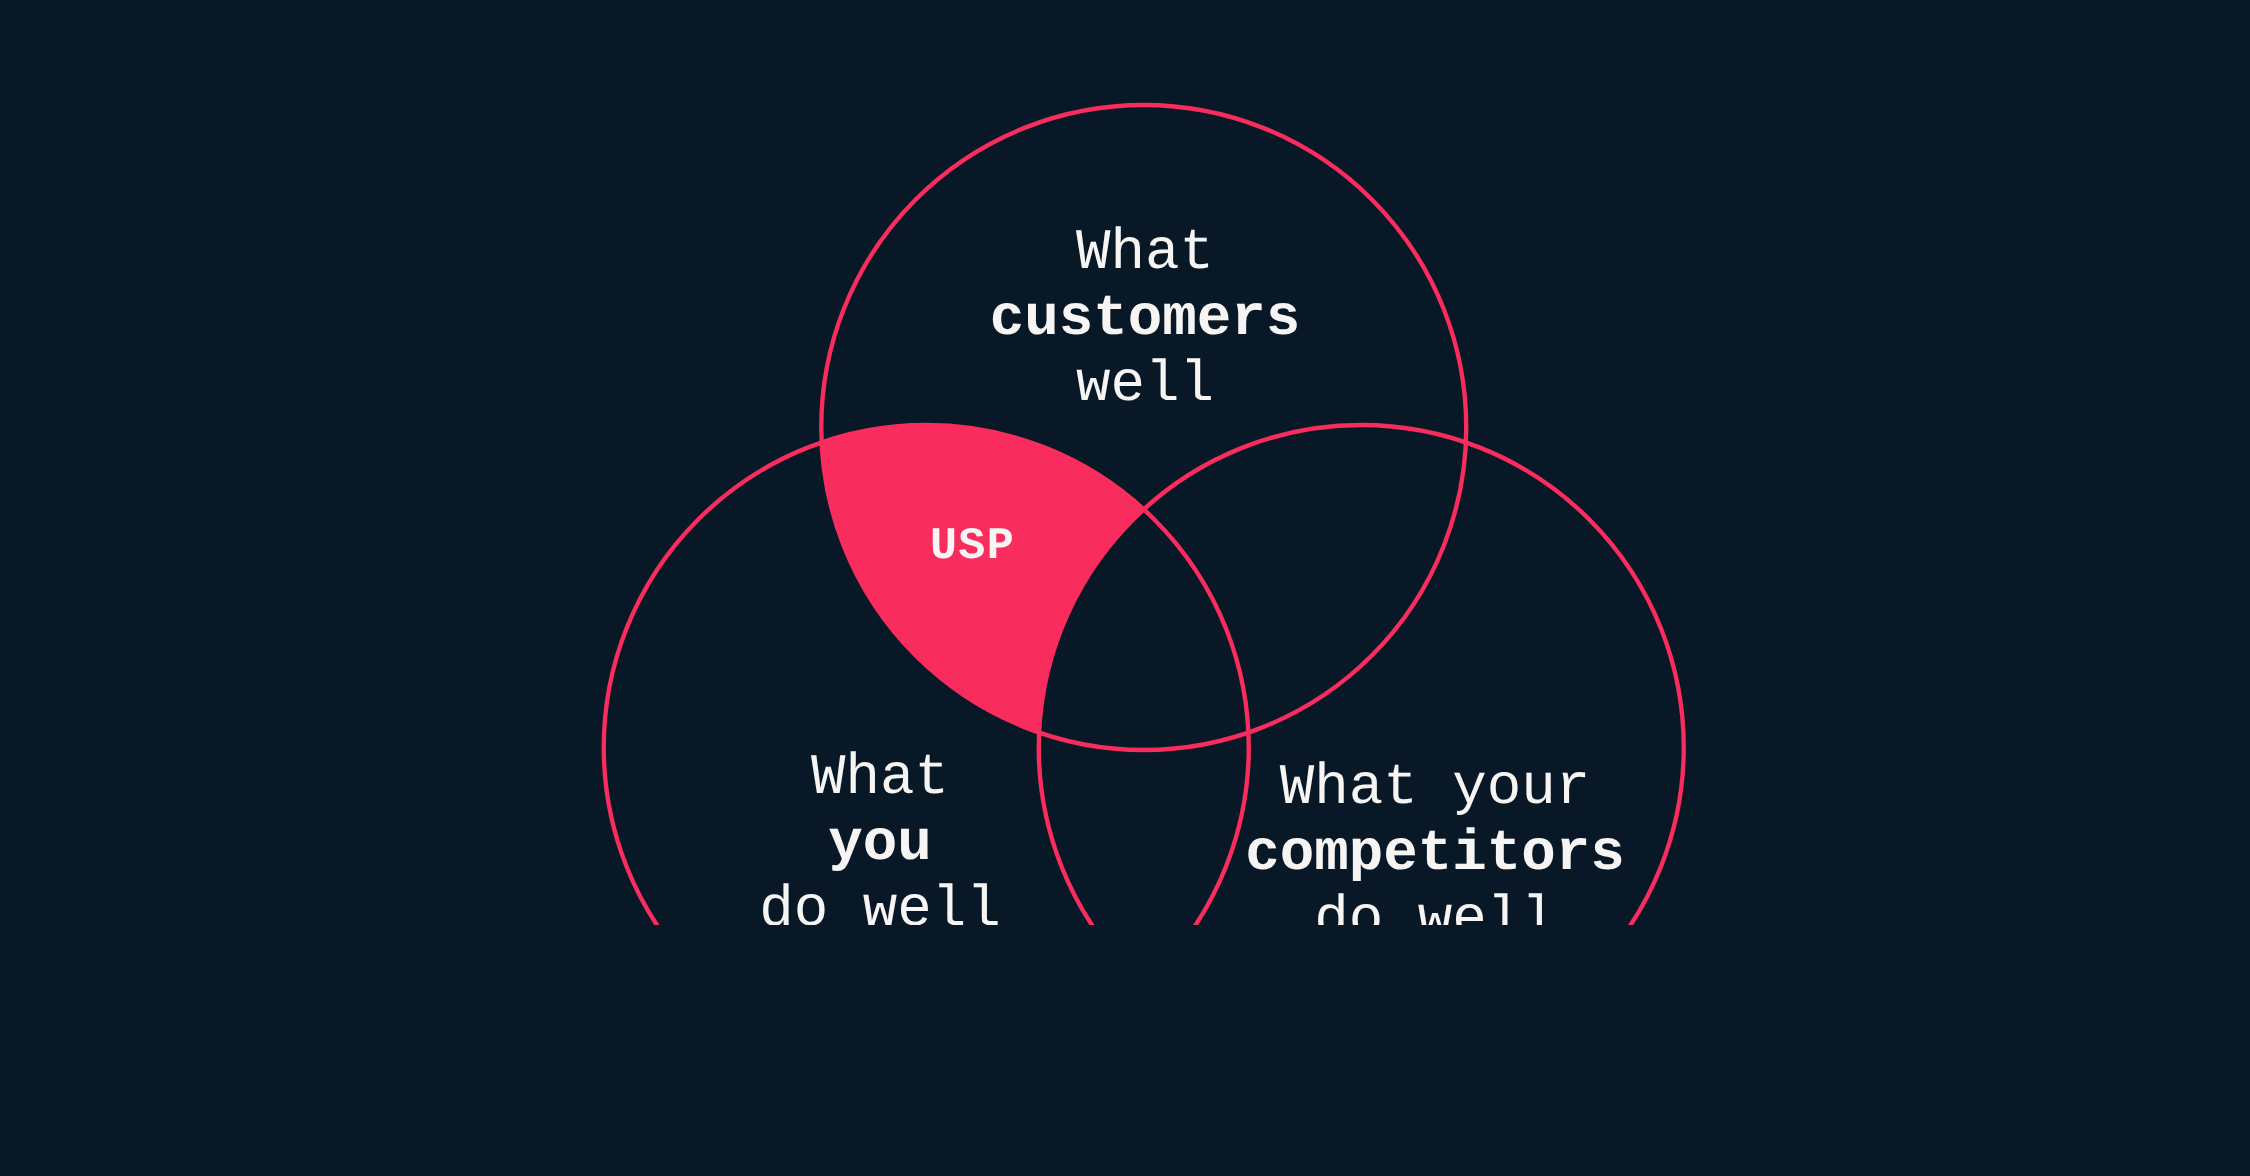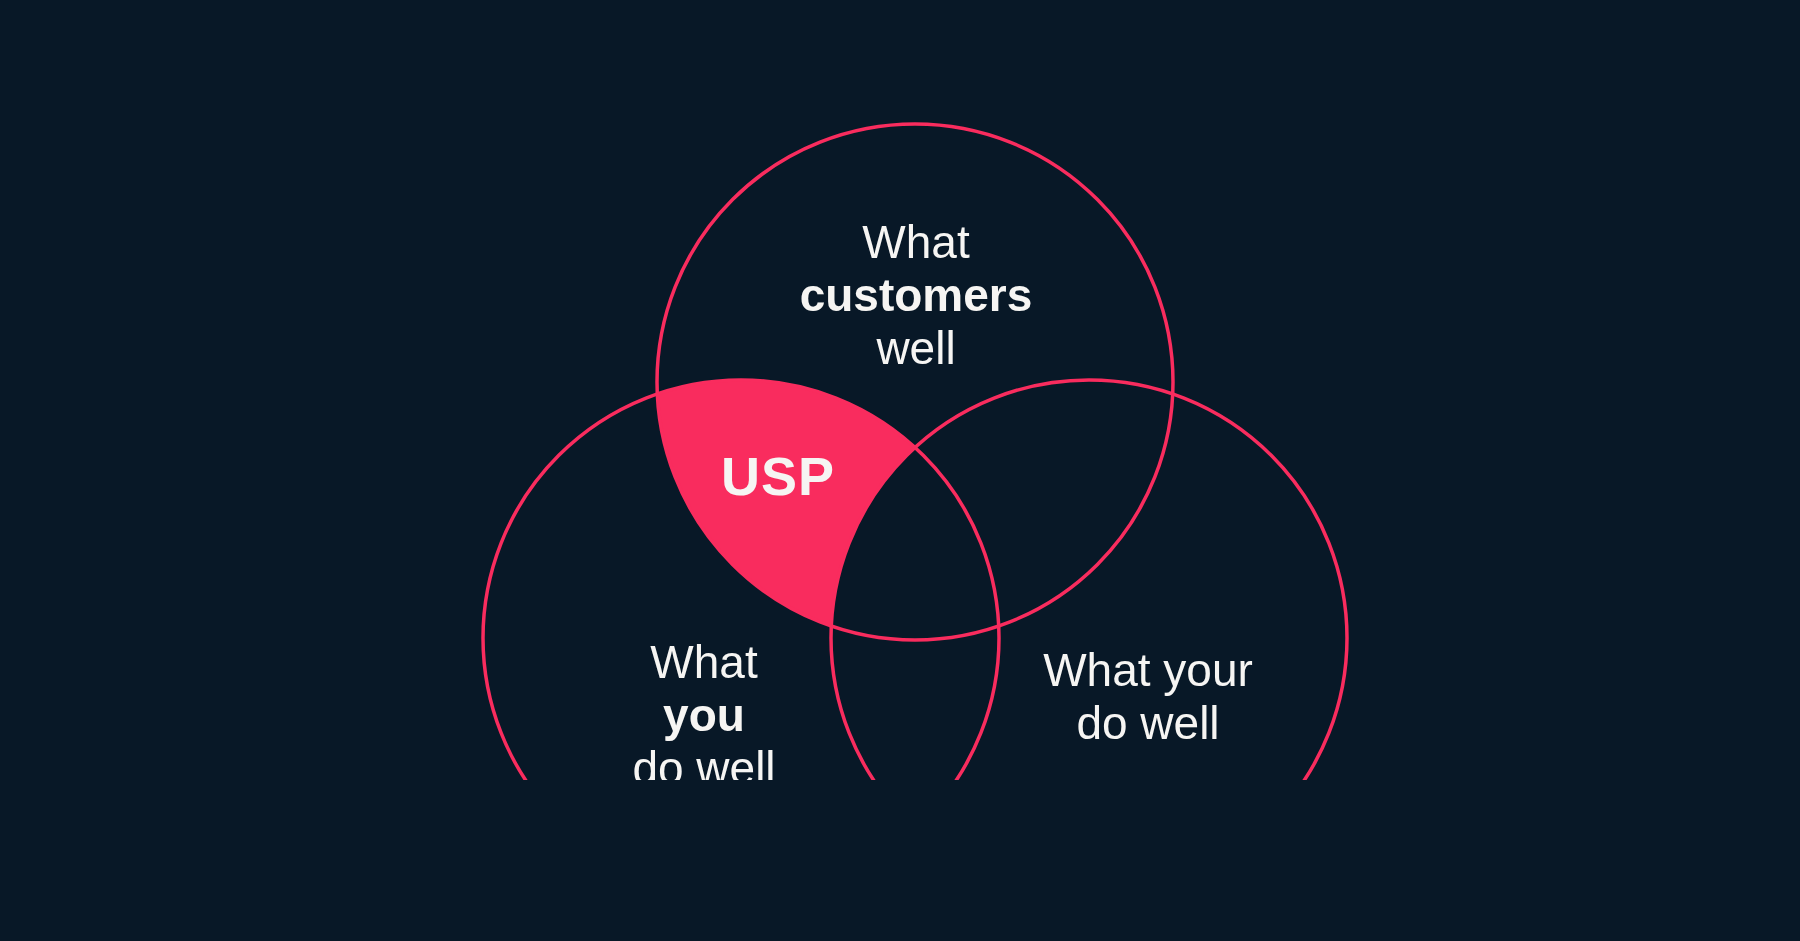--- a/index.html
+++ b/index.html
@@ -5,22 +5,21 @@
   html, body {
     margin: 0;
     padding: 0;
     background: #081827;
   }
   .stage {
     position: relative;
     width: 1800px;
     height: 740px;
     overflow: hidden;
-    font-family: Liberation Sans, sans-serif;
-    margin-top: 40px;
+    font-family: Liberation Mono, monospace;
   }
   .stage svg {
     position: absolute;
     left: 0;
     top: 0;
     display: block;
   }
   .label {
     position: absolute;
     transform: translateX(-50%);
@@ -30,21 +29,21 @@
     line-height: 53px;
     font-weight: 400;
     white-space: nowrap;
   }
   .label .bold {
     font-weight: 700;
     text-align: center;
   }
   .usp {
     font-weight: 700;
-    font-size: 54px;
+    font-size: 36px;
     letter-spacing: 1px;
   }
 </style>
 </head>
 <body style="background: rgb(8, 24, 39);">
 
 <div class="stage">
 
   <svg width="1800" height="941" viewBox="0 0 1800 941">
     <defs>
@@ -76,16 +75,17 @@
   <div class="label usp" style="left:778px; top:410px;">USP</div>
 
   <div class="label" style="left:704px; top:596px;">
     <div>What</div>
     <div class="bold">you</div>
     <div>do well</div>
   </div>
 
   <div class="label" style="left:1148px; top:604px;">
     <div>What your</div>
+    <div class="bold">competitors</div>
     <div>do well</div>
   </div>
 
 </div>
 
 </body></html>

